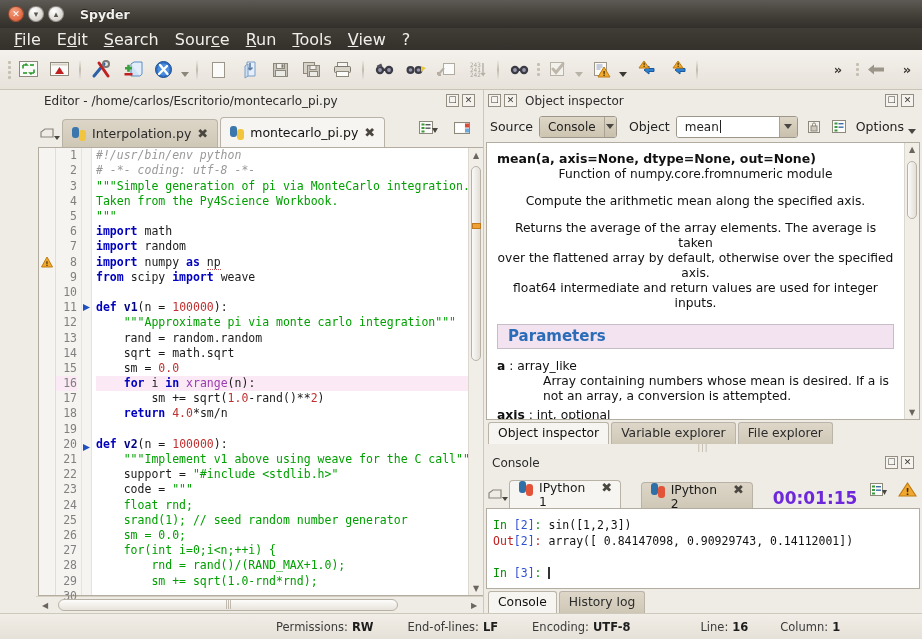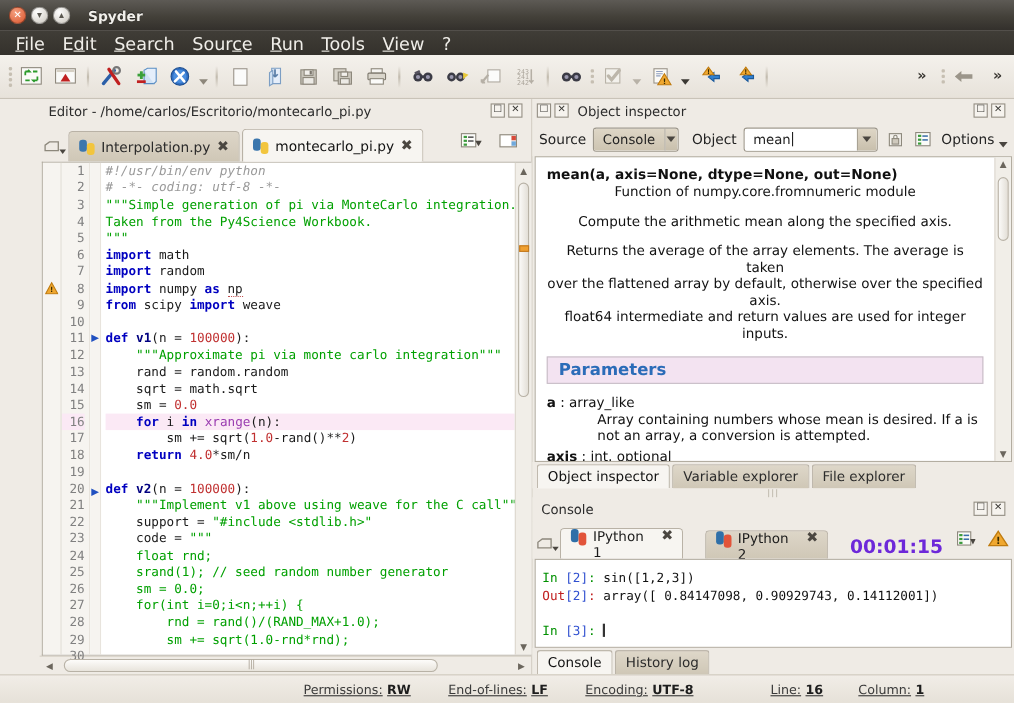--- a/index.html
+++ b/index.html
@@ -180,21 +180,21 @@
              line-height:16px; padding:8px 6px; overflow:hidden; min-height:0; }
   .cin  { color:#009000; }
   .cnum { color:#3050d0; }
   .cout { color:#c02020; }
   .ctxt { color:#111; }
   .ccursor { display:inline-block; width:2px; height:12px; background:#333; vertical-align:-2px; }
 
   
   .statusbar { height:26px; flex:0 0 26px; display:flex; align-items:center;
                background:linear-gradient(180deg,#f1ede7,#e6e1d8); border-top:1px solid #cfc9bd;
-               font-size:11.5px; color:#3a3a3a;text-decoration:underline; }
+               font-size:11.5px; color:#3a3a3a; }
   .statusbar .seg { display:flex; gap:4px; }
   .statusbar b { font-weight:bold; color:#1d1d1d; }
 
   svg { display:block; }
 </style>
 </head>
 <body>
 
 <div id="app">
 

